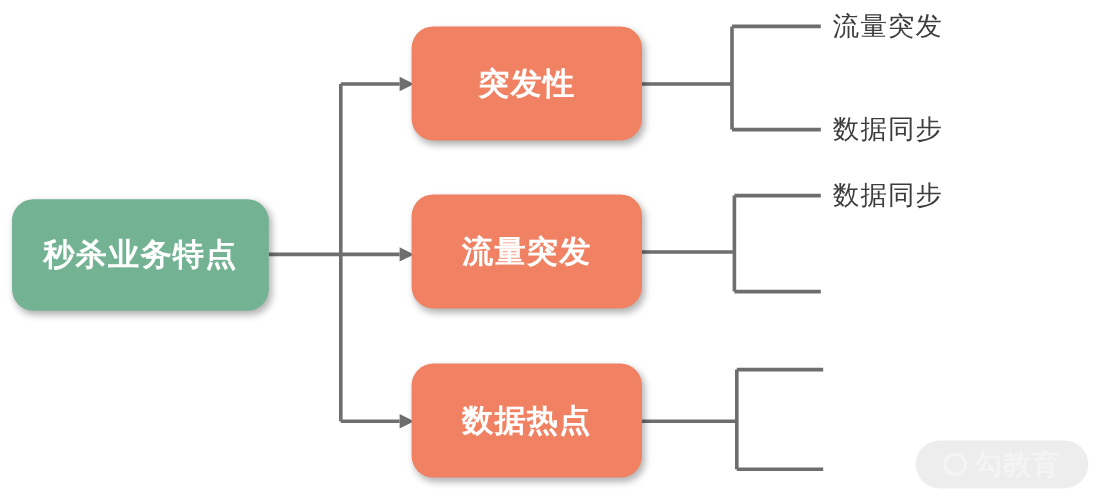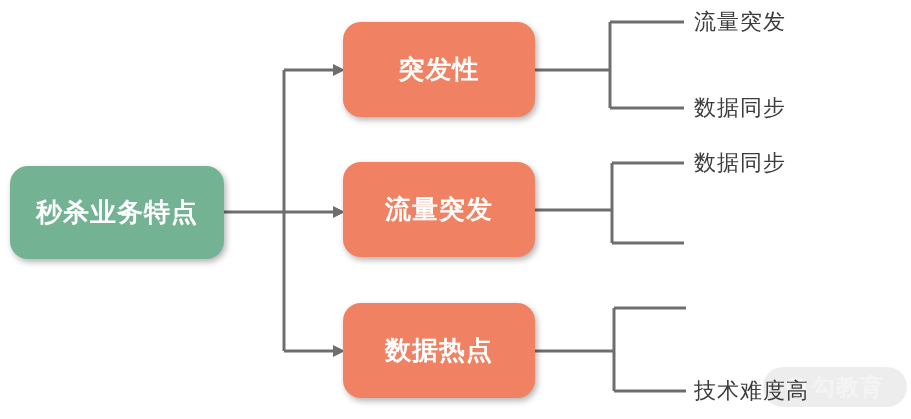--- a/index.html
+++ b/index.html
@@ -116,20 +116,19 @@
 
   <div class="node node-root">秒杀业务特点</div>
 
   <div class="node node-branch" id="branch-0">突发性</div>
   <div class="node node-branch" id="branch-1">流量突发</div>
   <div class="node node-branch" id="branch-2">数据热点</div>
 
   <div class="leaf" id="leaf-0-0">流量突发</div>
   <div class="leaf" id="leaf-0-1">数据同步</div>
   <div class="leaf" id="leaf-1-0">数据同步</div>
-  <div class="leaf" id="leaf-2-1">技术难度高</div>
 
   <div class="watermark">
     <span class="logo"></span>
     <span class="wm-text">勾教育</span>
   </div>
 
 </div>
 
 </body></html>

